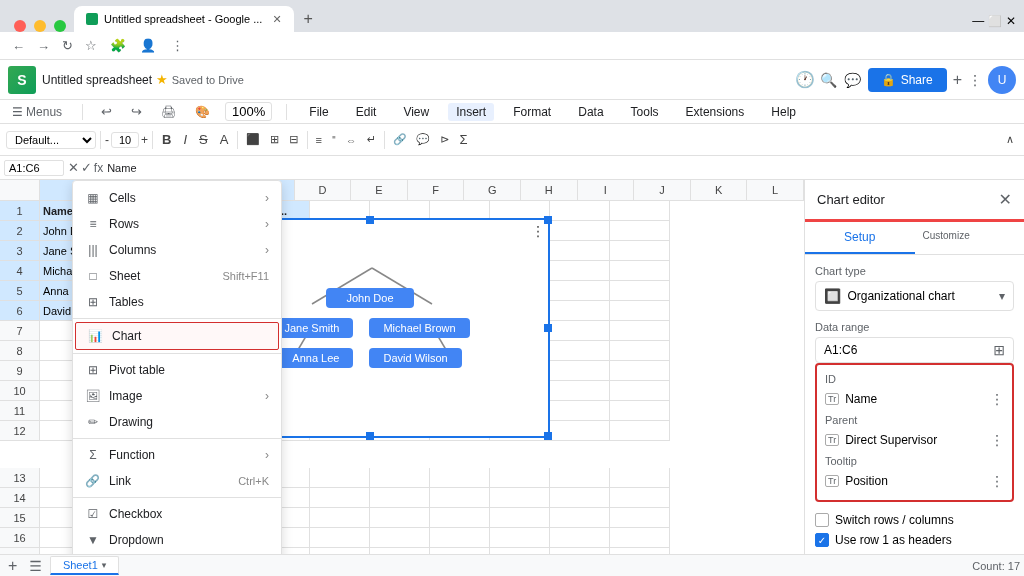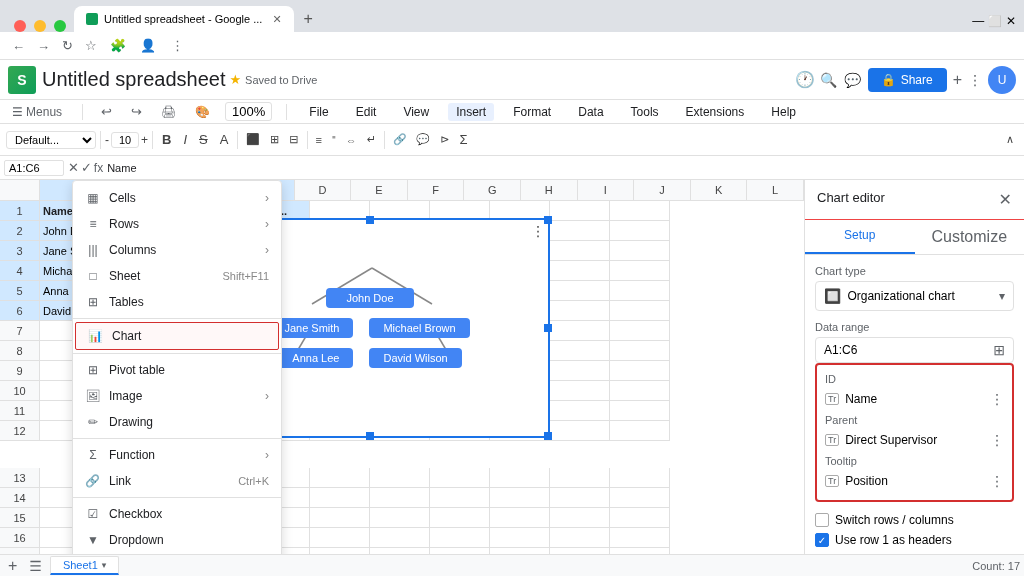--- a/index.html
+++ b/index.html
@@ -64,21 +64,21 @@
       <button class="icon-btn">👤</button>
       <button class="icon-btn">⋮</button>
     </div>
   </div>
 </div>
 
 <div style="background:#fff;height:40px;display:flex;align-items:center;padding:0 8px;gap:6px;border-bottom:1px solid #e0e0e0;">
   <div style="width:28px;height:28px;background:linear-gradient(135deg,#34a853,#0f9d58);border-radius:3px;display:flex;align-items:center;justify-content:center;color:white;font-size:14px;font-weight:bold;">S</div>
   <div style="display:flex;flex-direction:column;">
     <div style="display:flex;align-items:center;gap:4px;">
-      <span style="font-size:20px;color:#202124;">Untitled spreadsheet</span>
+      <span style="font-size:12px;color:#202124;">Untitled spreadsheet</span>
       <span style="color:#f4b400;font-size:13px;">★</span>
       <span style="font-size:11px;color:#5f6368;">Saved to Drive</span>
     </div>
   </div>
   <div style="margin-left:auto;display:flex;align-items:center;gap:6px;">
     <button style="background:none;border:none;cursor:pointer;font-size:16px;color:#5f6368;">🕐</button>
     <button style="background:none;border:none;cursor:pointer;font-size:14px;color:#5f6368;">🔍</button>
     <button style="background:none;border:none;cursor:pointer;font-size:14px;color:#5f6368;">💬</button>
     <button class="share-btn">
       <span style="font-size:12px;">🔒</span>
@@ -515,29 +515,29 @@
       <div class="menu-row">
         
         
       </div>
 
     </div>
 
   </div>
 
   <div style="width:220px;background:#fff;border-left:1px solid #e0e0e0;display:flex;flex-direction:column;overflow-y:auto;">
-    <div style="display:flex;align-items:flex-start;padding:10px 12px;border-bottom:1px solid #ef4444;">
+    <div style="display:flex;align-items:center;padding:10px 12px;border-bottom:3px solid #ef4444;">
       <span style="font-size:13px;font-weight:500;color:#202124;">Chart editor</span>
       <button style="margin-left:auto;background:none;border:none;cursor:pointer;font-size:16px;color:#5f6368;">✕</button>
     </div>
     <div style="display:flex;border-bottom:1px solid #e0e0e0;">
       <div style="flex:1;text-align:center;padding:8px;font-size:12px;cursor:pointer;color:#1a73e8;border-bottom:2px solid #1a73e8;">
         <span>Setup</span>
       </div>
-      <div style="flex:1;text-align:center;padding:8px;font-size:16px;cursor:pointer;color:#5f6368;">
+      <div style="flex:1;padding:8px;font-size:10px;cursor:pointer;color:#5f6368;">
         <span>Customize</span>
       </div>
     </div>
     <div style="padding:10px;flex:1;">
 
       <div style="margin-bottom:10px;">
         <div style="font-size:11px;color:#5f6368;margin-bottom:4px;font-weight:500;">Chart type</div>
         <div style="width:100%;border:1px solid #e0e0e0;border-radius:4px;padding:6px 8px;font-size:12px;display:flex;align-items:center;gap:6px;cursor:pointer;background:#fff;">
           <span style="font-size:14px;">🔲</span>
           <span style="flex:1;font-size:12px;">Organizational chart</span>

